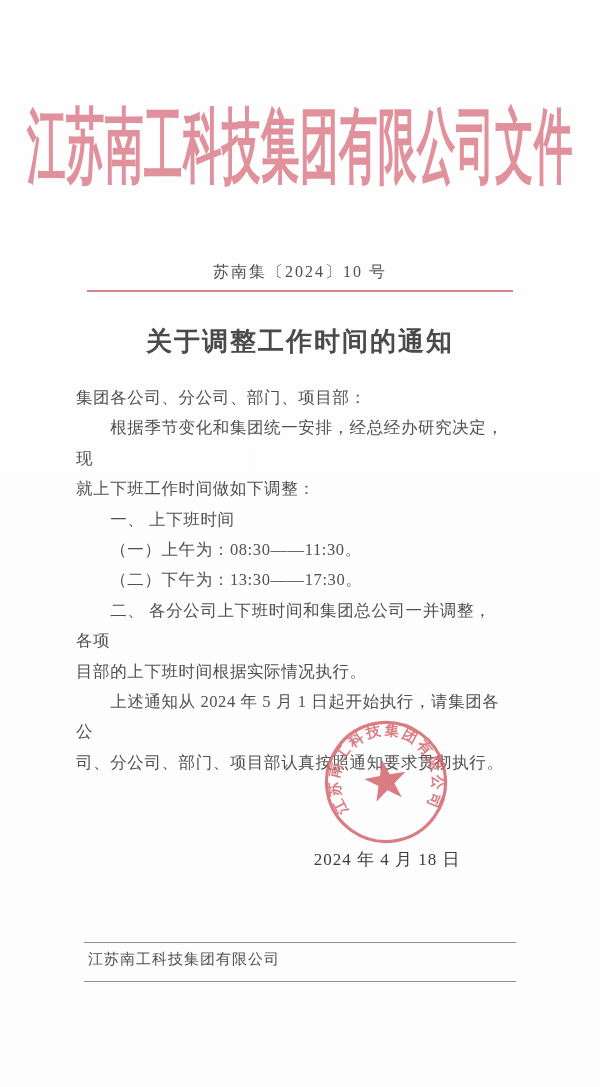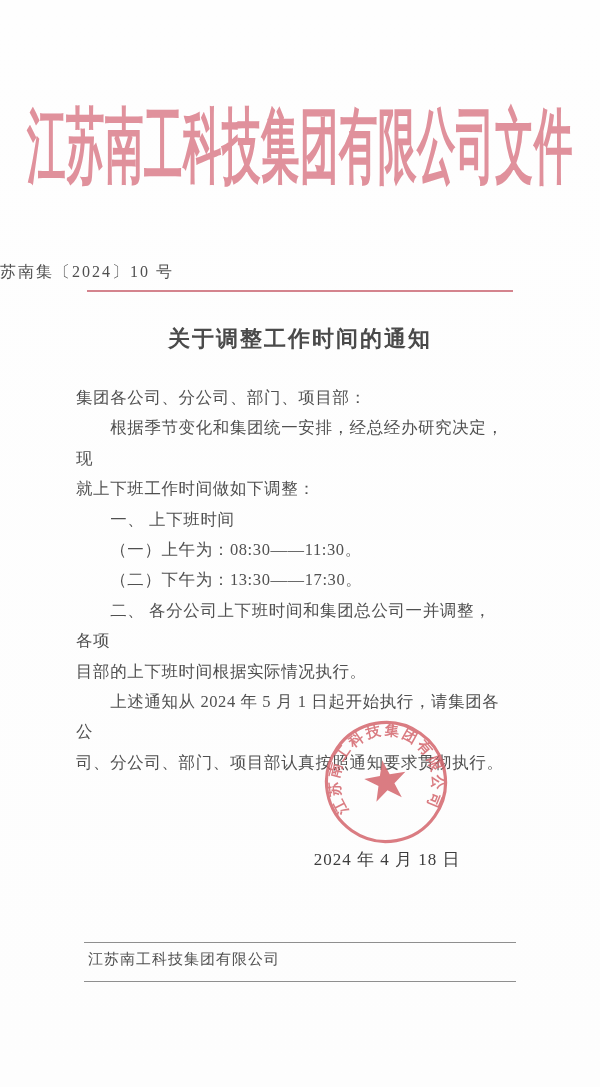--- a/index.html
+++ b/index.html
@@ -28,20 +28,21 @@
     color: #e0919c;
     letter-spacing: 1px;
   }
 
   
   .doc-number {
     position: absolute;
     top: 262px;
     left: 0;
     width: 100%;
+    text-align: center;
     font-size: 16px;
     color: #4f4f4f;
     letter-spacing: 2px;
   }
 
   
   .red-line {
     position: absolute;
     top: 290px;
     left: 87px;
@@ -50,21 +51,21 @@
     background: #d4848e;
   }
 
   
   .doc-title {
     position: absolute;
     top: 324px;
     left: 0;
     width: 100%;
     text-align: center;
-    font-size: 22px;
+    font-size: 26px;
     font-weight: 700;
     color: #4a4a4a;
     letter-spacing: 2px;
   }
 
   
   .doc-body {
     position: absolute;
     top: 383px;
     left: 76px;

